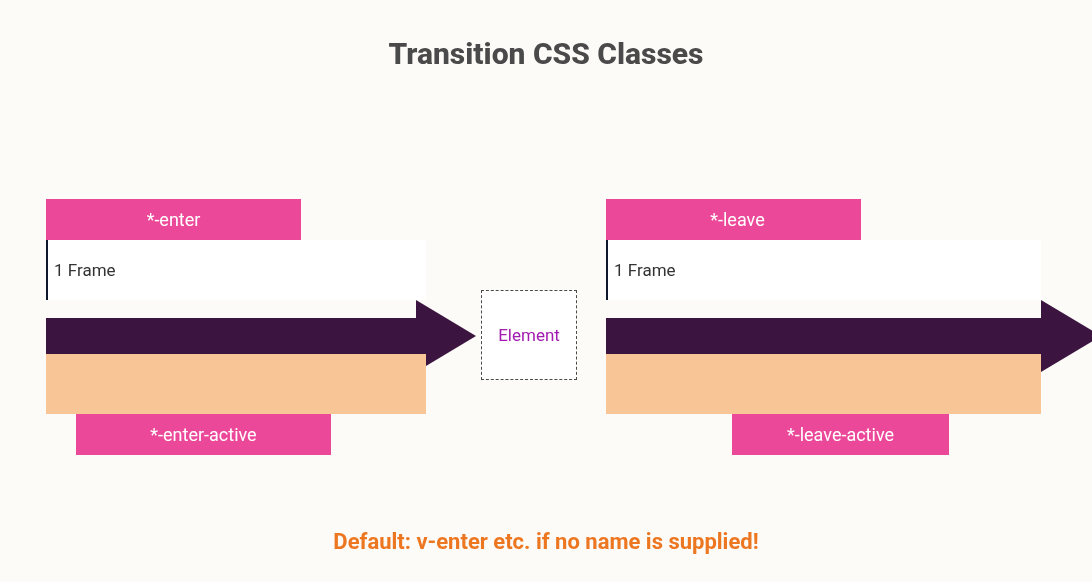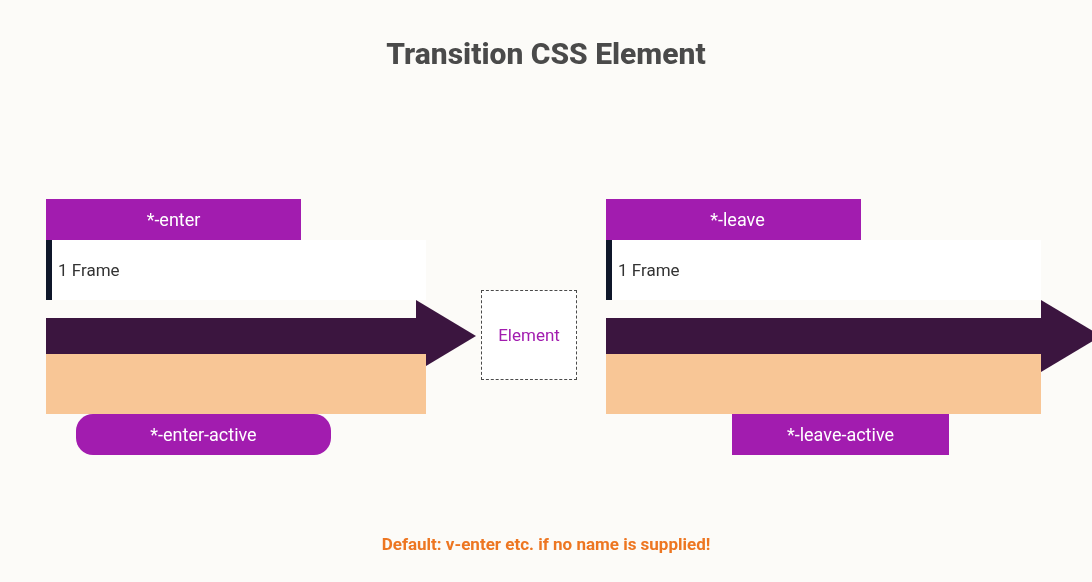--- a/index.html
+++ b/index.html
@@ -18,40 +18,40 @@
     text-align: center;
     font-size: 30px;
     font-weight: 800;
     color: #4a4a4a;
   }
   .footer-note {
     position: absolute;
     bottom: 28px;
     left: 0; right: 0;
     text-align: center;
-    font-size: 17px;
+    font-size: 22px;
     font-weight: 700;
     color: #ed7621;
   }
 
   
   .block {
     position: absolute;
     font-size: 18px;
     color: #fff;
     display: flex;
     align-items: center;
     justify-content: center;
   }
-  .block.orange { background: #a21caf; }
+  .block.orange { background: #ec4899; }
   .block.peach  { background: #f8c696; }
   .frame-box {
     position: absolute;
     background: #fff;
-    border-left: 6px solid #0f172a;
+    border-left: 2px solid #0f172a;
     font-size: 17px;
     color: #333;
     display: flex;
     align-items: center;
     padding-left: 6px;
   }
 
   .arrow-wrap { position: absolute; }
   .arrow-stem {
     position: absolute;
@@ -72,38 +72,38 @@
     font-size: 17px;
     color: #a21caf;
     display: flex;
     align-items: center;
     justify-content: center;
   }
 </style>
 </head>
 <body>
 
-<div class="title">Transition CSS Element</div>
+<div class="title">Transition CSS Classes</div>
 
 <div class="block orange" style="left:46px; top:199px; width:255px; height:41px;">
   <span>*-enter</span>
 </div>
 
 <div class="frame-box" style="left:46px; top:240px; width:380px; height:60px;">
   <span>1 Frame</span>
 </div>
 
 <div class="arrow-wrap" style="left:46px; top:300px; width:430px; height:72px;">
   <div class="arrow-stem" style="left:0; top:18px; width:370px; height:36px;"></div>
   <div class="arrow-head" style="left:370px; top:0;"></div>
 </div>
 
 <div class="block peach" style="left:46px; top:354px; width:380px; height:60px;"></div>
 
-<div class="block orange" style="left:76px; top:414px; width:255px; height:41px;border-radius:17px;">
+<div class="block orange" style="left:76px; top:414px; width:255px; height:41px;">
   <span>*-enter-active</span>
 </div>
 
 <div class="element-box" style="left:481px; top:290px; width:96px; height:90px;">
   <span>Element</span>
 </div>
 
 <div class="block orange" style="left:606px; top:199px; width:255px; height:41px;padding-left:8px;">
   <span>*-leave</span>
 </div>

